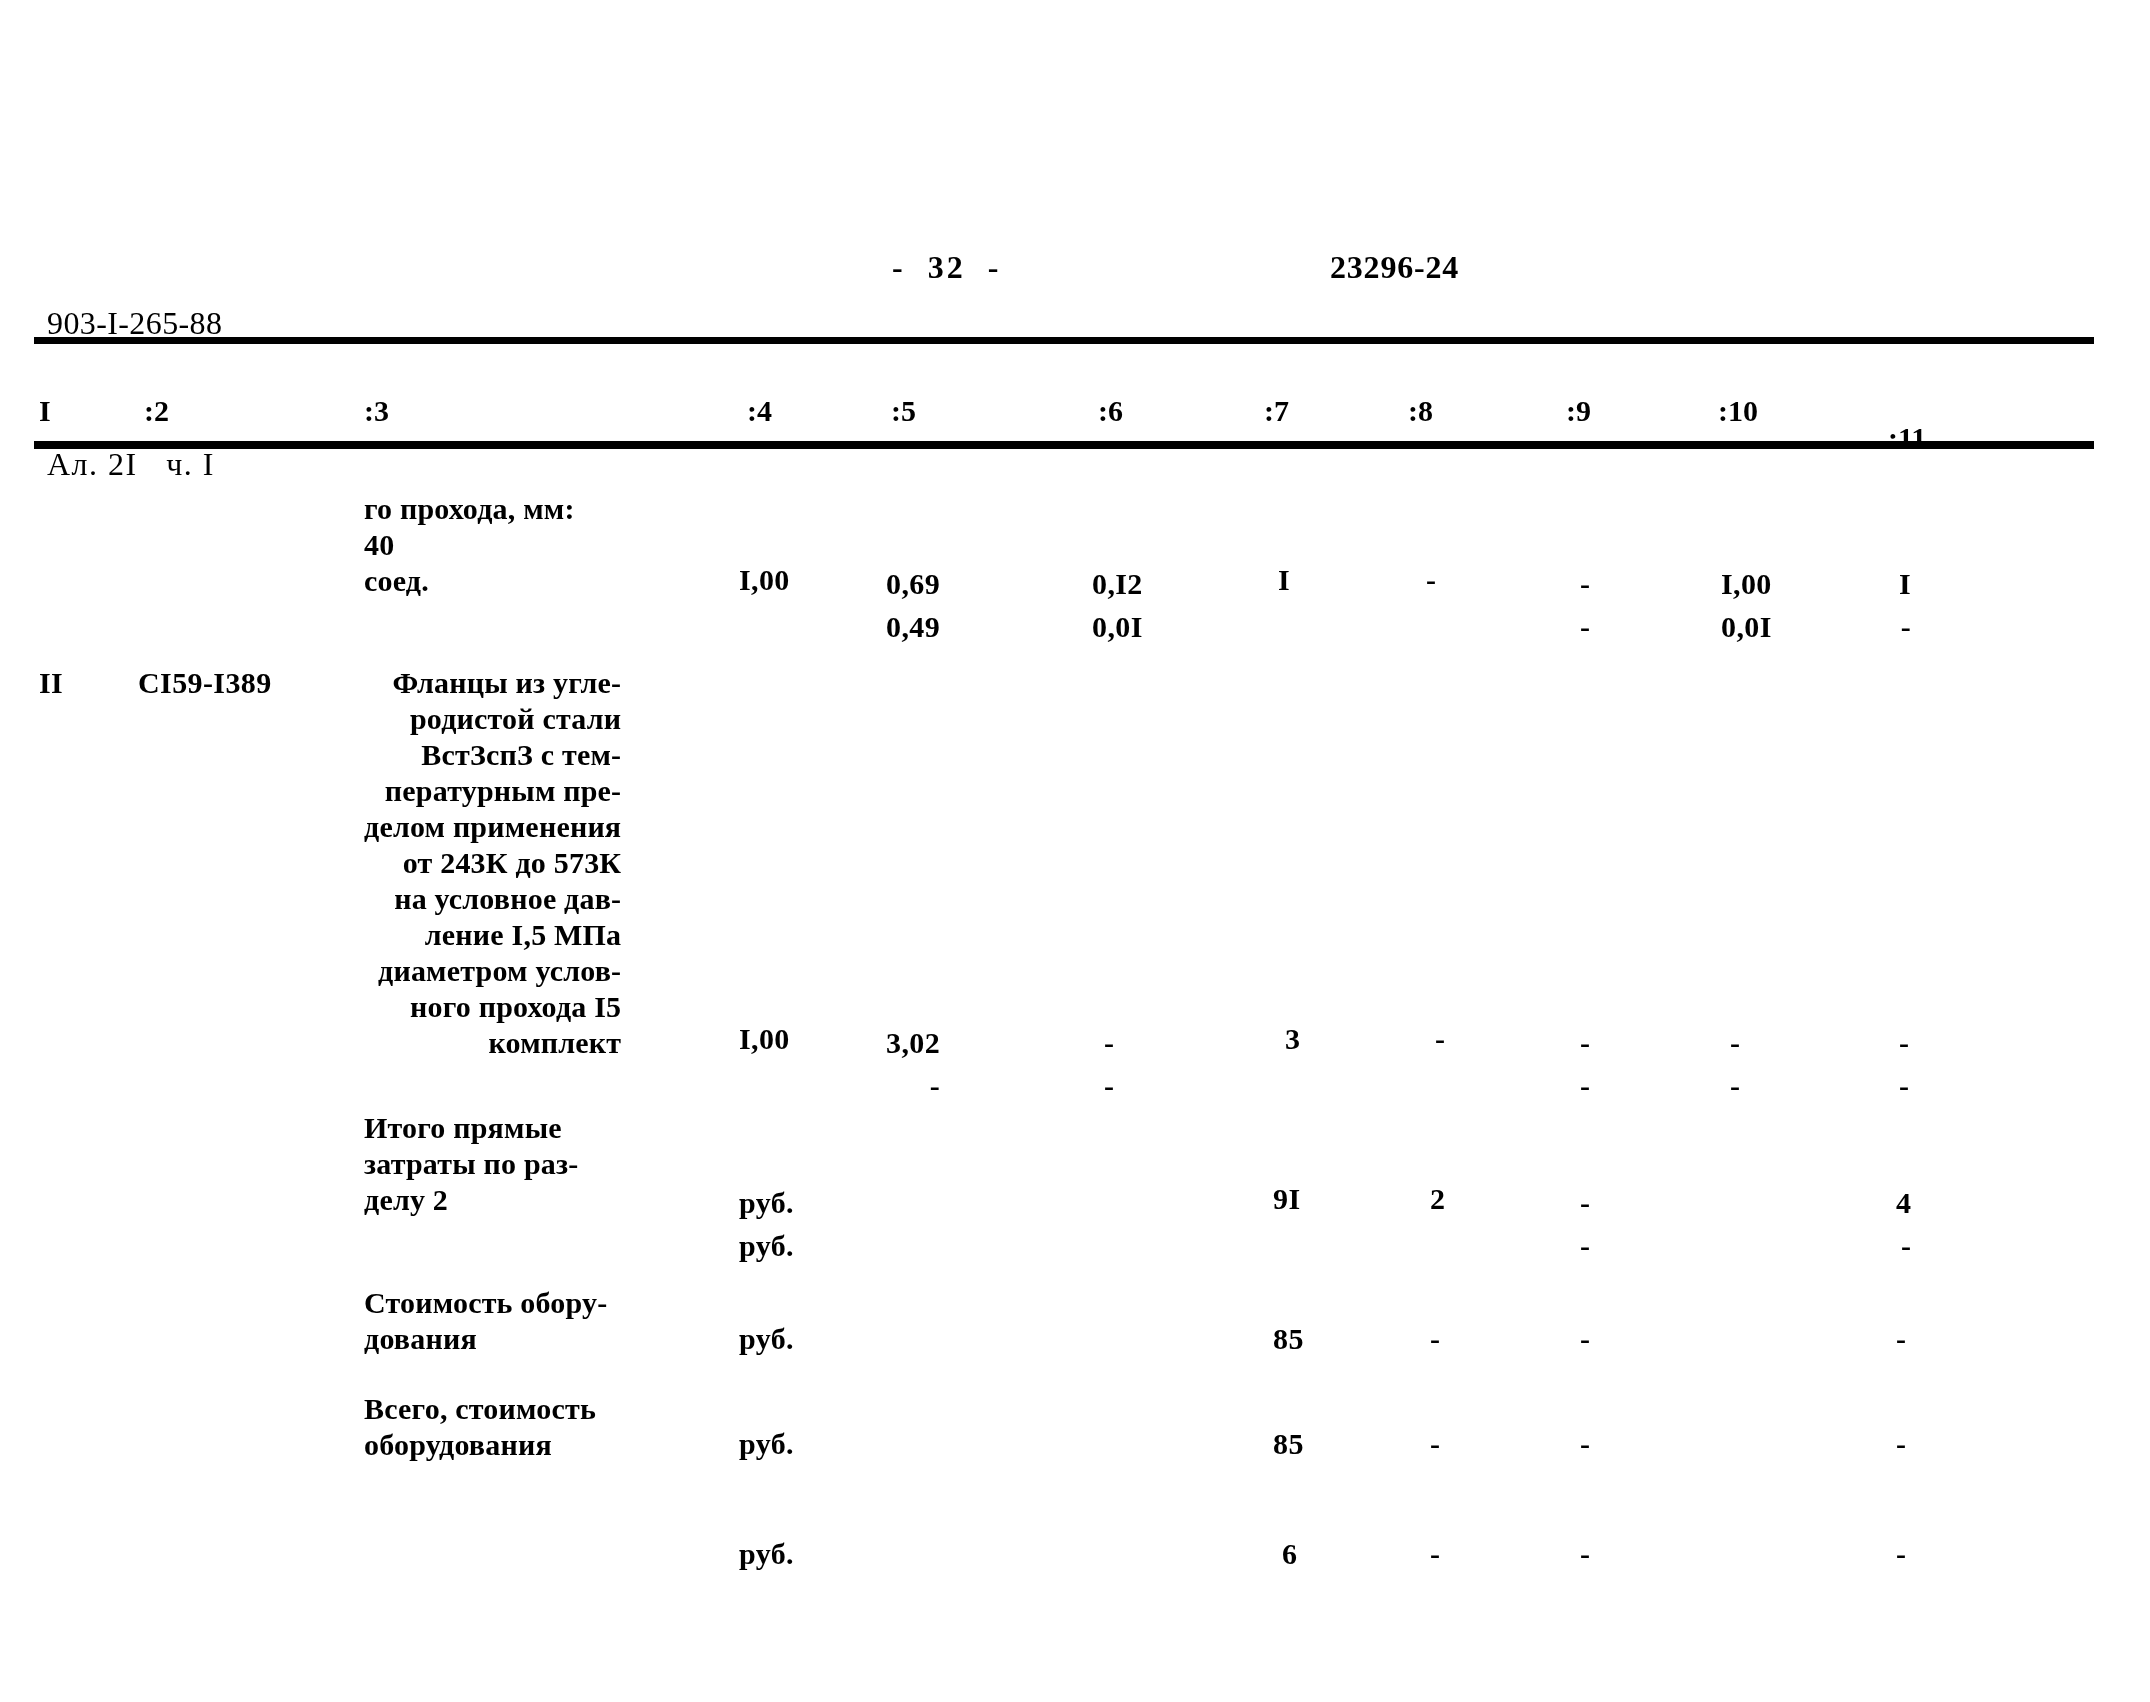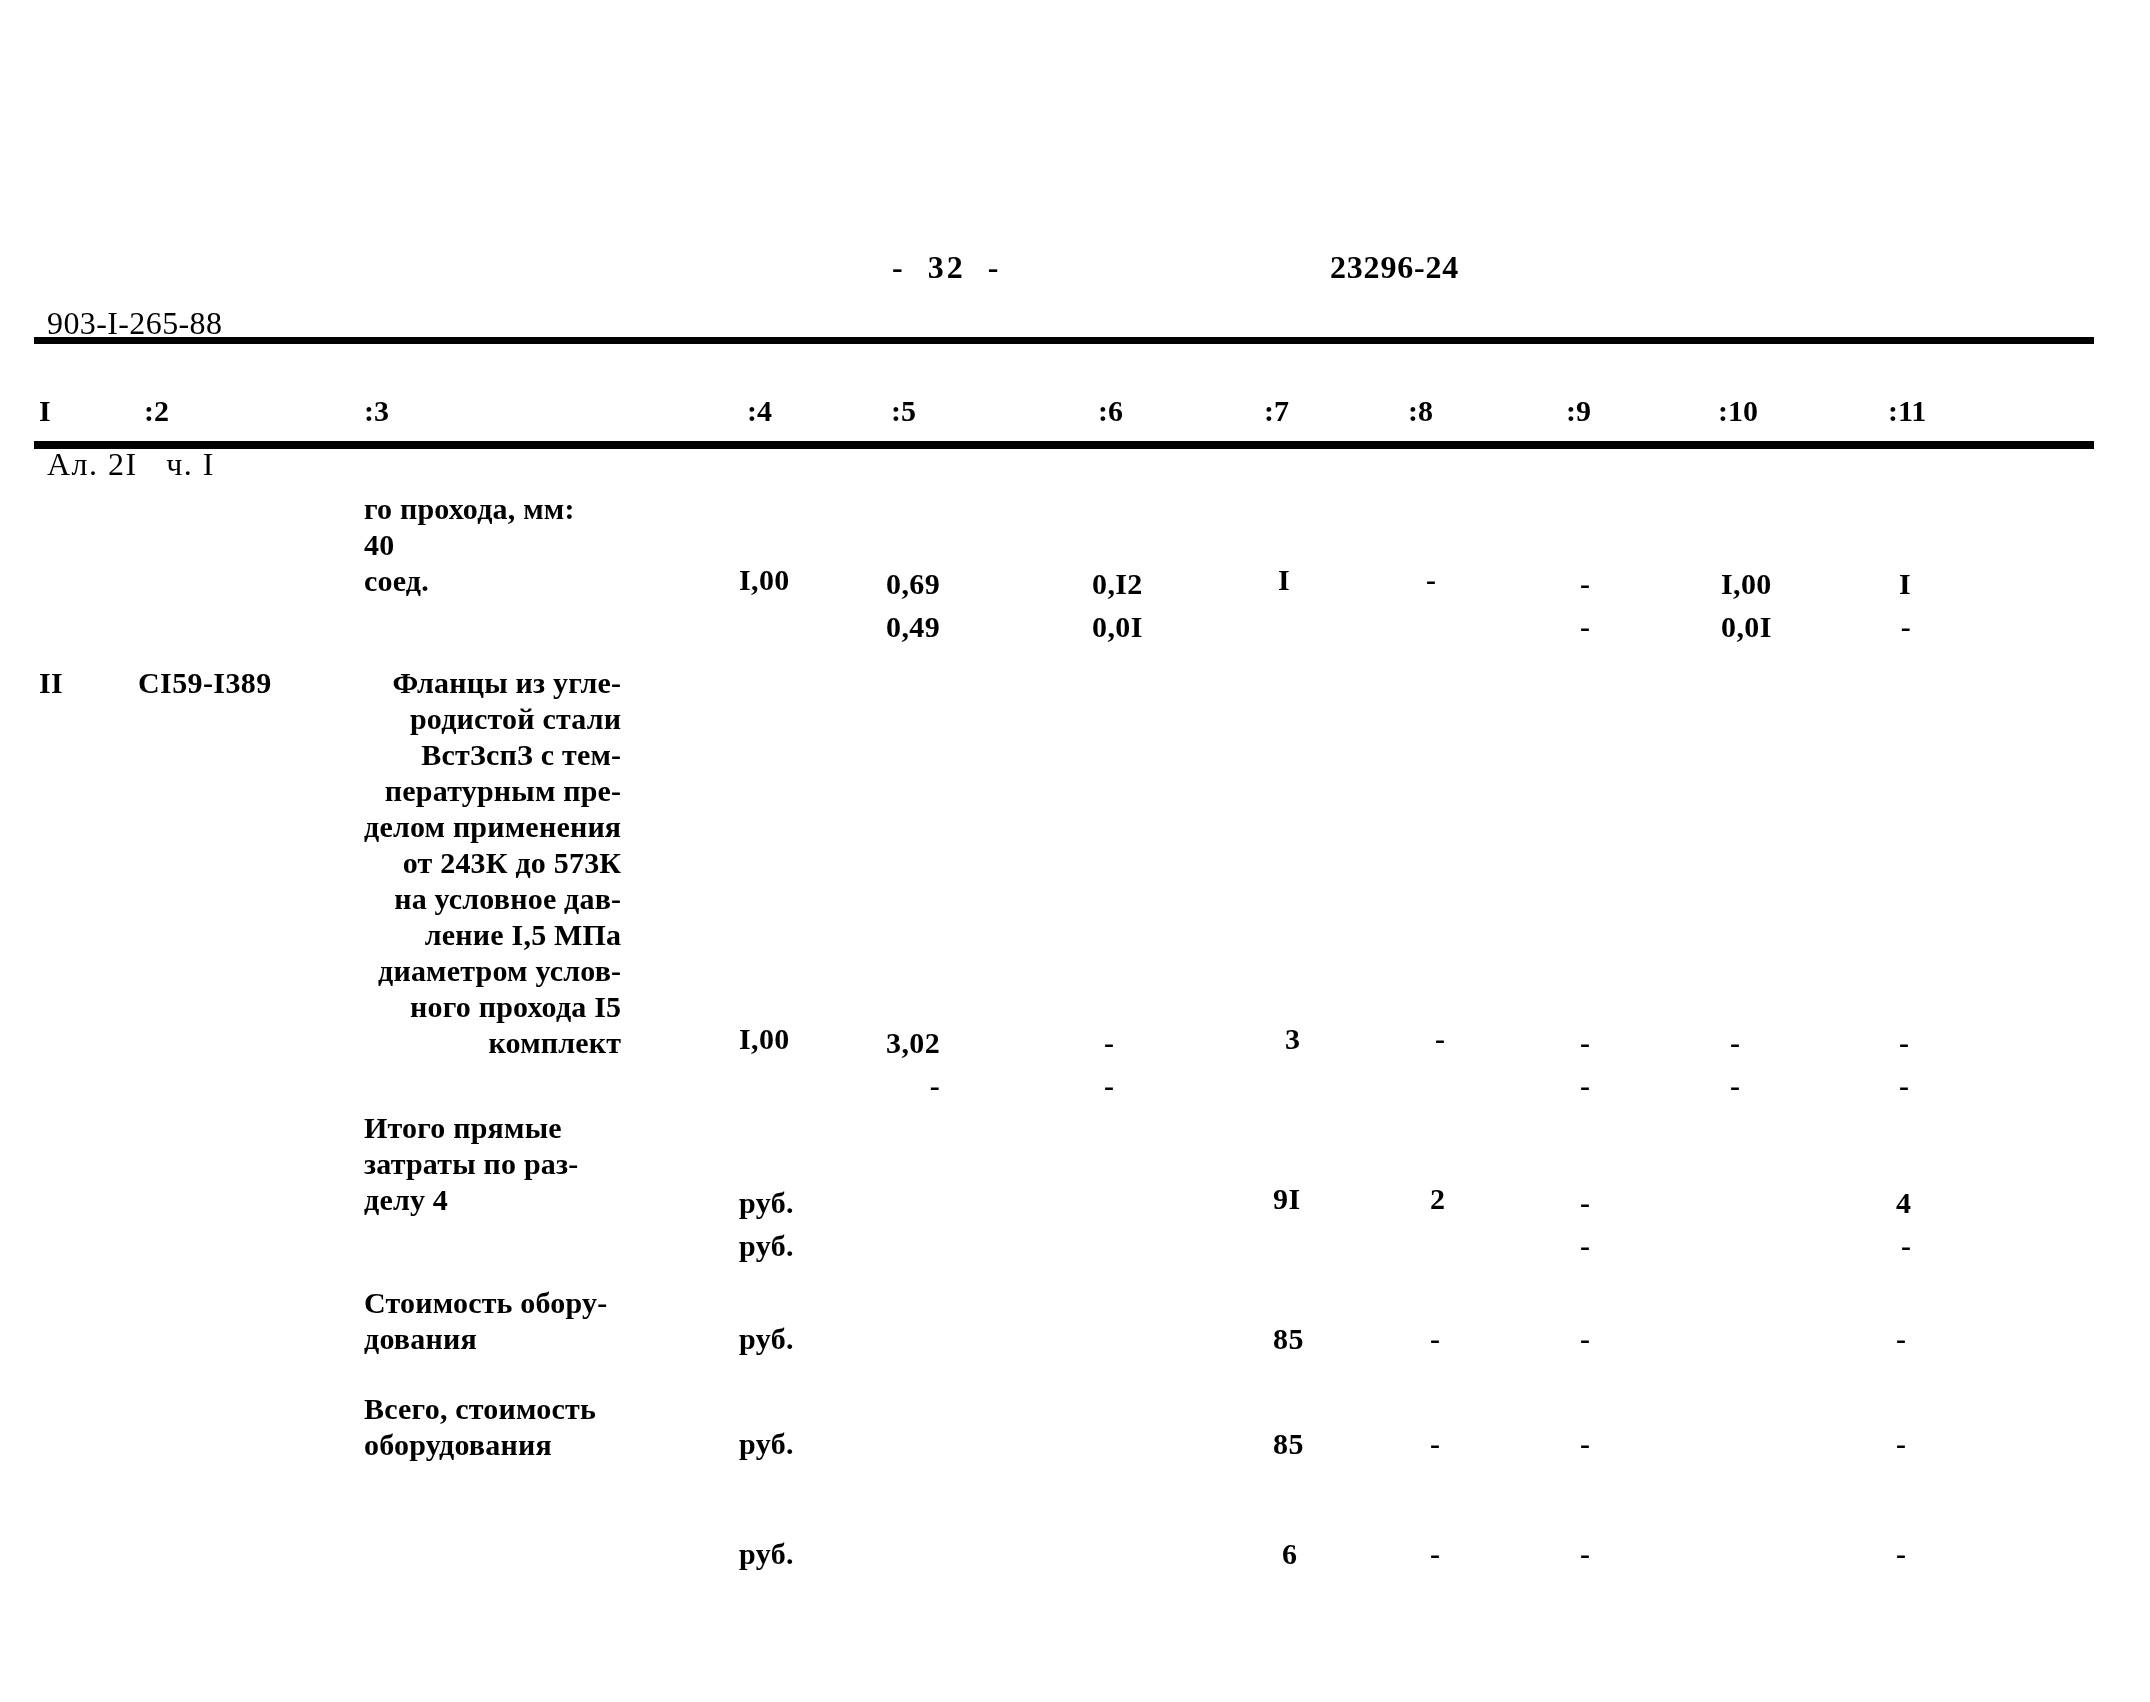--- a/index.html
+++ b/index.html
@@ -113,21 +113,21 @@
   <div class="colhead" style="left:39px;">I</div>
   <div class="colhead" style="left:144px;">:2</div>
   <div class="colhead" style="left:364px;">:3</div>
   <div class="colhead" style="left:747px;">:4</div>
   <div class="colhead" style="left:891px;">:5</div>
   <div class="colhead" style="left:1098px;">:6</div>
   <div class="colhead" style="left:1264px;">:7</div>
   <div class="colhead" style="left:1408px;">:8</div>
   <div class="colhead" style="left:1566px;">:9</div>
   <div class="colhead" style="left:1718px;">:10</div>
-  <div class="colhead" style="left:1888px;">:11</div>
+  <div class="colhead" style="left:1888px;margin-top:27px;">:11</div>
 
   <div class="cell desc" style="left:364px; top:491px;">го прохода, мм:
 40
 соед.</div>
   <div class="cell num" style="left:739px; top:562px;">I,00</div>
   <div class="cell num stack" style="left:886px; top:562px;">0,69
 0,49</div>
   <div class="cell num stack" style="left:1092px; top:562px;">0,I2
 0,0I</div>
   <div class="cell num" style="left:1278px; top:562px;">I</div>
@@ -161,21 +161,21 @@
   <div class="cell num" style="left:1435px; top:1021px;">-</div>
   <div class="cell num stack" style="left:1580px; top:1021px;">-
 -</div>
   <div class="cell num stack" style="left:1730px; top:1021px;">-
 -</div>
   <div class="cell num stack" style="left:1899px; top:1021px;">-
 -</div>
 
   <div class="cell desc" style="left:364px; top:1110px;">Итого прямые
 затраты по раз-
-делу 4</div>
+делу 2</div>
   <div class="cell num stack" style="left:739px;  top:1181px;">руб.
 руб.</div>
   <div class="cell num" style="left:1273px; top:1181px;">9I</div>
   <div class="cell num" style="left:1430px; top:1181px;">2</div>
   <div class="cell num stack" style="left:1580px; top:1181px;">-
 -</div>
   <div class="cell num stack" style="left:1896px; top:1181px;">4
 -</div>
 
   <div class="cell desc" style="left:364px; top:1285px;">Стоимость обору-

